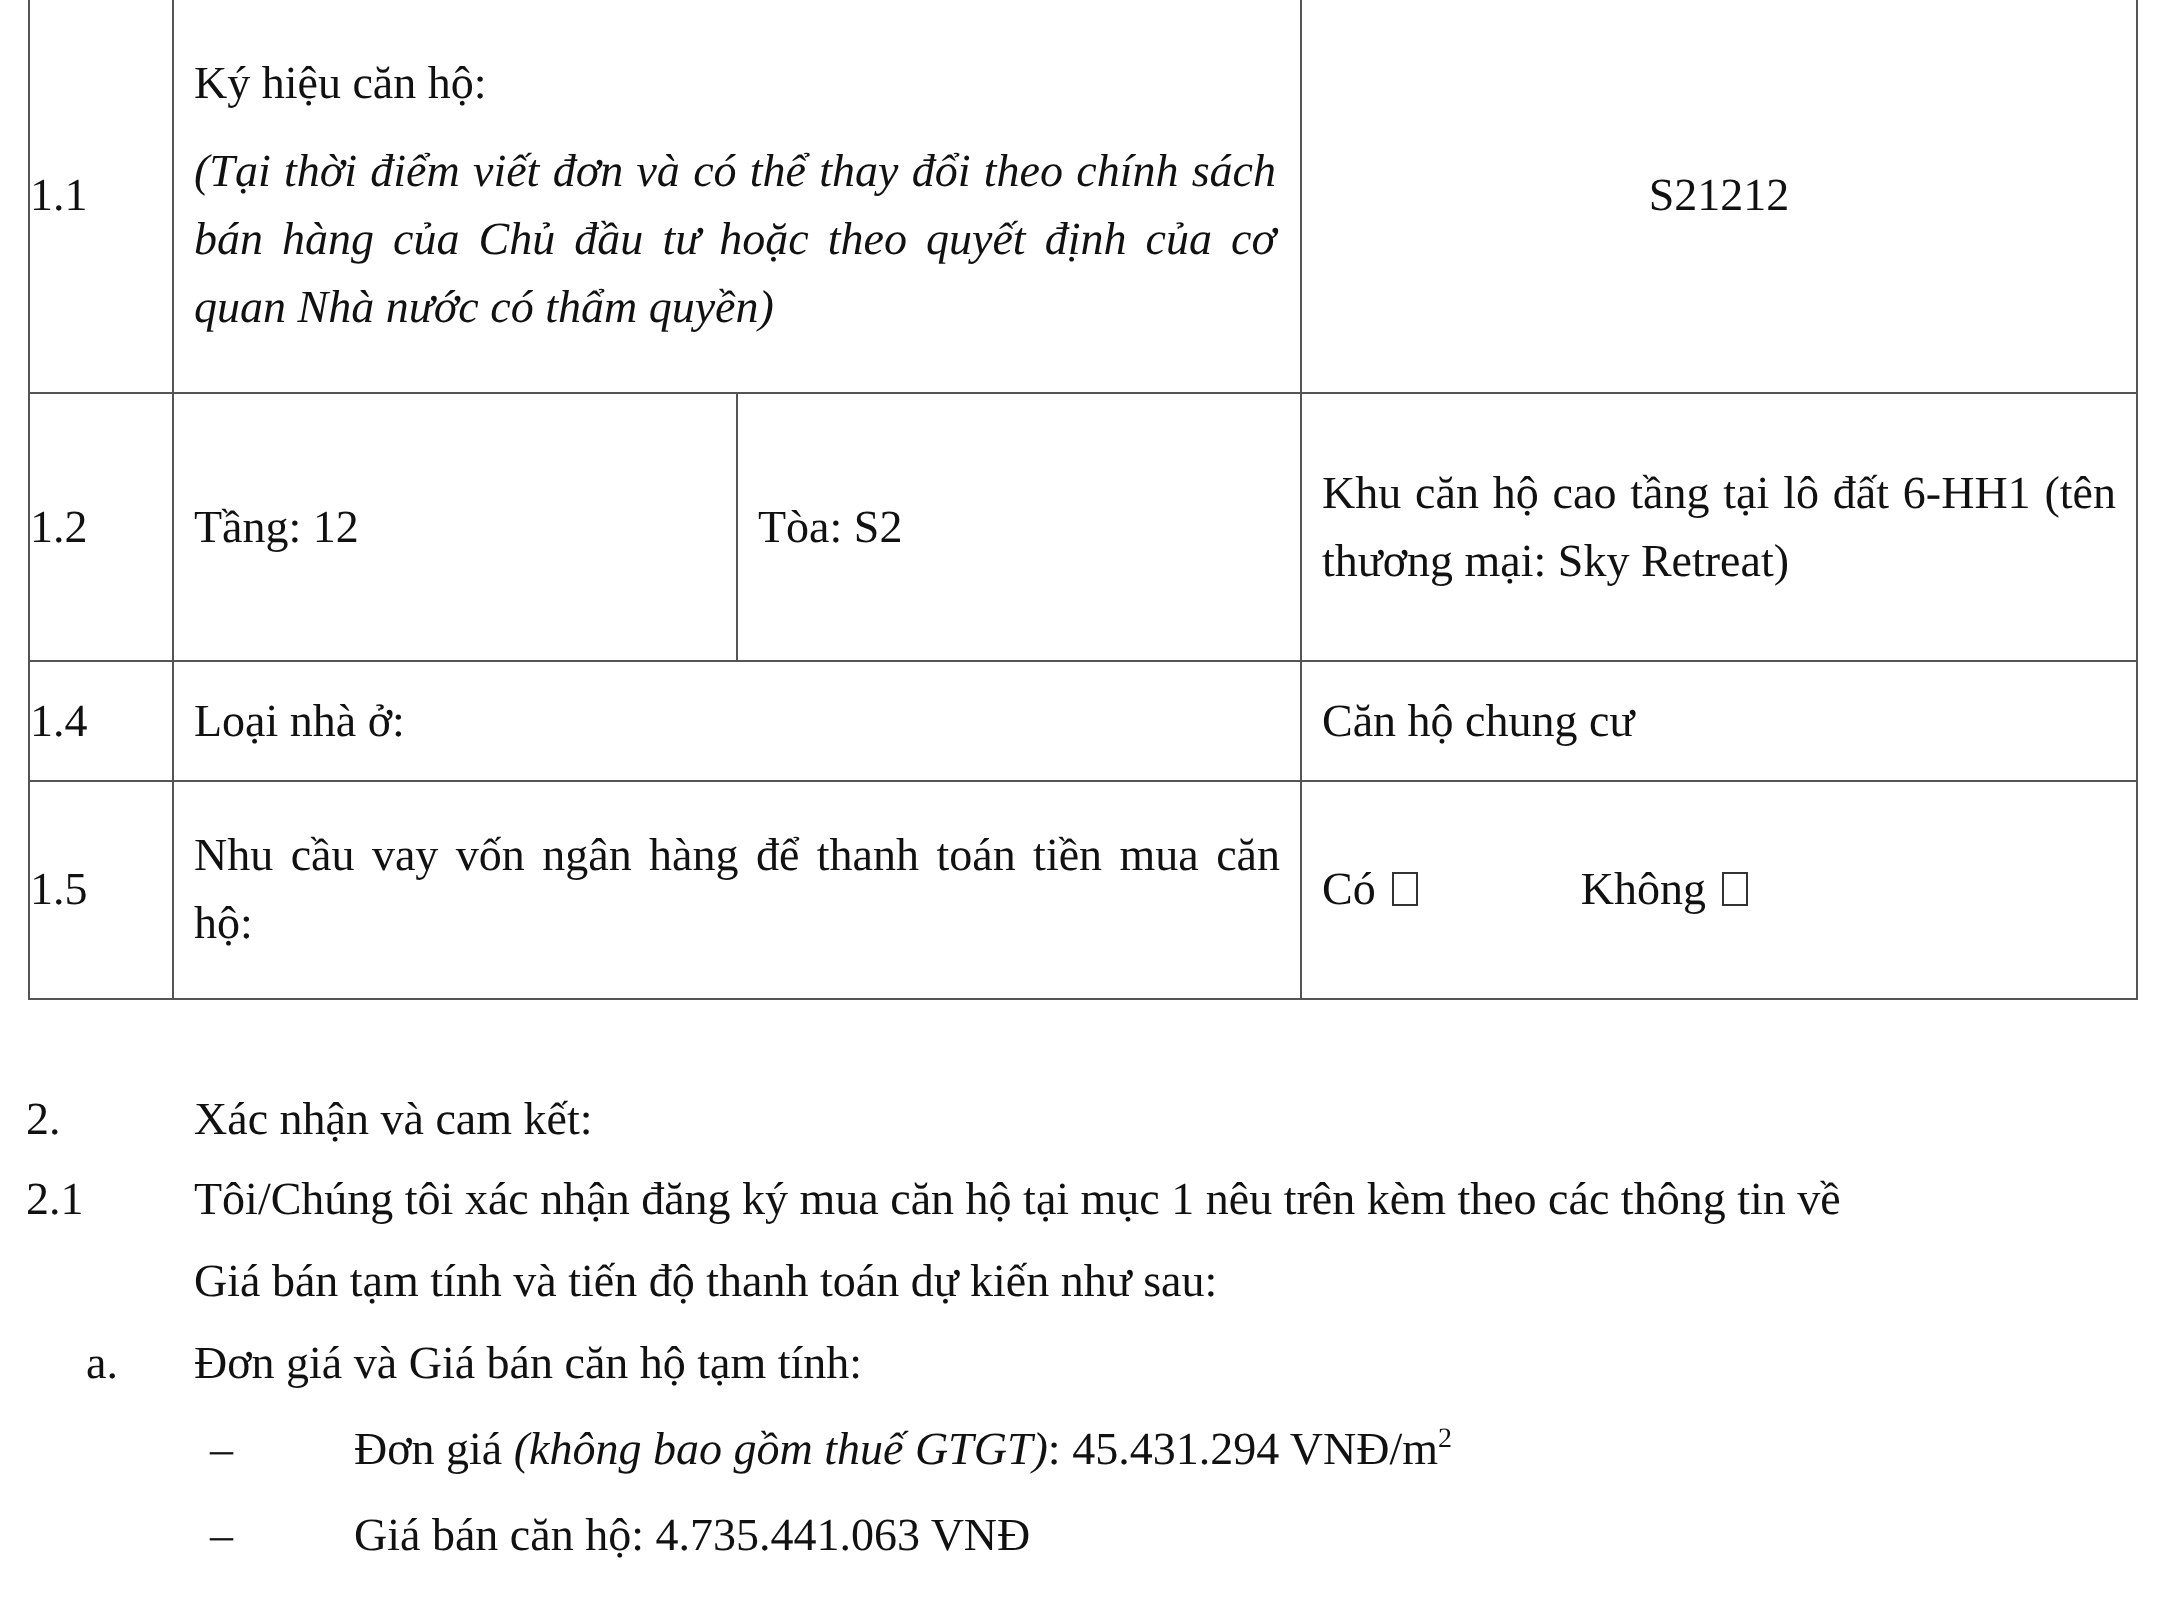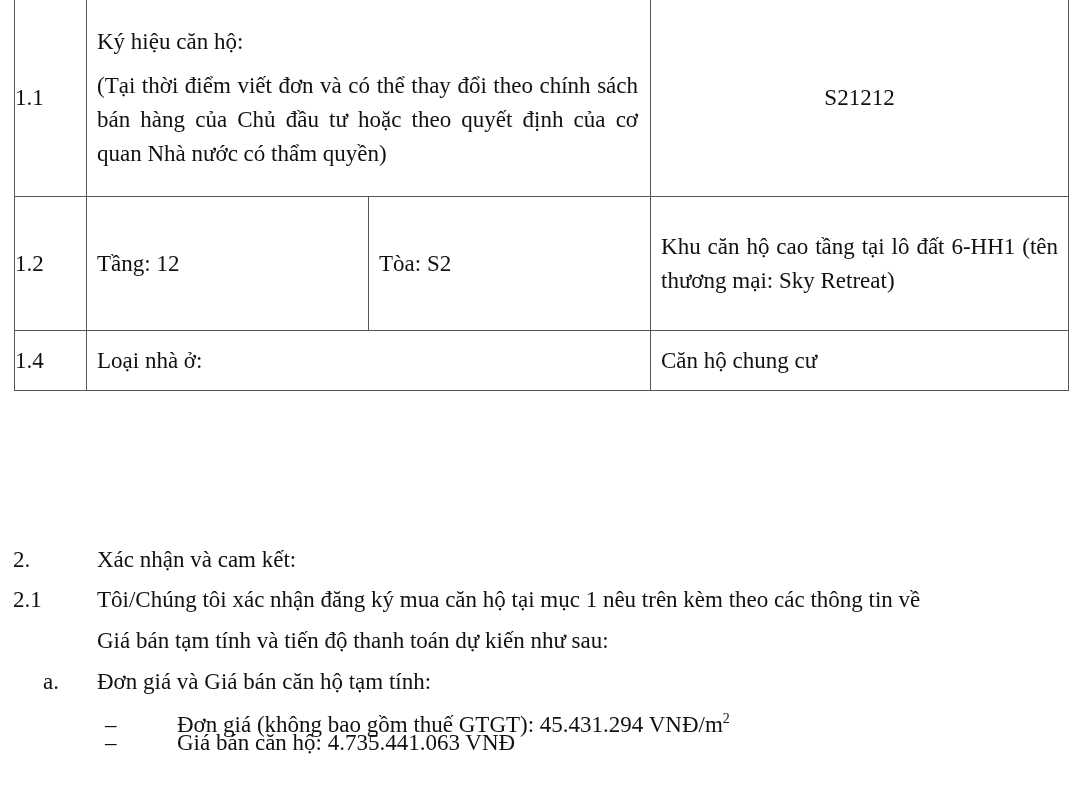--- a/index.html
+++ b/index.html
@@ -1,21 +1,21 @@
 <!DOCTYPE html>
 <html><head>
 <meta charset="utf-8">
 <style>
   html, body { margin:0; padding:0; background:#ffffff; }
   body { width:1080px; height:805px; overflow:hidden; position:relative;
          font-family:"Liberation Serif", "DejaVu Serif", serif; color:#111; font-size:23px; }
   .tbl { position:absolute; left:14px; top:-2px; width:1054px; border-collapse:collapse; table-layout:fixed; }
   .tbl td { border:1.5px solid #555; vertical-align:middle; padding:0 10px; line-height:34px; }
   .tbl td.num { padding:0; }
-  .italic { }
+  .italic { font-style:italic; }
   .bold { font-weight:normal; }
   .center { text-align:center; }
   .just { text-align:justify; }
   .cb { display:inline-block; width:11px; height:15px; border:1px solid #333; vertical-align:-1px; margin-left:8px; }
   .line { position:absolute; white-space:nowrap; line-height:30px; }
   sup { font-size:14px; line-height:0; }
 </style>
 </head>
 <body>
 
@@ -41,35 +41,44 @@
     <td style="border-left:1px solid #333">Tòa: S2</td>
     <td class="just">
       <span>Khu căn hộ cao tầng tại lô đất 6-HH1 (tên thương mại: </span><span class="bold">Sky Retreat</span><span>)</span>
     </td>
   </tr>
   <tr style="height:60px">
     <td class="num">1.4</td>
     <td colspan="2">Loại nhà ở:</td>
     <td>Căn hộ chung cư</td>
   </tr>
+  <tr style="height:109px">
+    <td class="num">1.5</td>
+    <td colspan="2" class="just">Nhu cầu vay vốn ngân hàng để thanh toán tiền mua căn hộ:</td>
+    <td>
+      <span>Có</span><span class="cb"></span>
+      <span style="display:inline-block;width:70px"></span>
+      <span>Không</span><span class="cb"></span>
+    </td>
+  </tr>
 </tbody>
   </table>
 
 <div class="line bold" style="left:13px;top:545px">
   <span style="display:inline-block;width:84px">2.</span><span>Xác nhận và cam kết:</span>
 </div>
 
 <div class="line" style="left:13px;top:585px">
   <span style="display:inline-block;width:84px">2.1</span><span>Tôi/Chúng tôi xác nhận đăng ký mua căn hộ tại mục 1 nêu trên kèm theo các thông tin về</span>
 </div>
 <div class="line" style="left:97px;top:626px">Giá bán tạm tính và tiến độ thanh toán dự kiến như sau:</div>
 
 <div class="line bold" style="left:43px;top:667px">
   <span style="display:inline-block;width:54px">a.</span><span>Đơn giá và Giá bán căn hộ tạm tính:</span>
 </div>
 
 <div class="line" style="left:105px;top:710px">
   <span style="display:inline-block;width:72px">–</span><span>Đơn giá </span><span class="italic">(không bao gồm thuế GTGT)</span><span>: </span><span class="bold">45.431.294 VNĐ/m</span><sup class="bold">2</sup>
 </div>
 
-<div class="line" style="left:105px;top:728px">
+<div class="line" style="left:105px;top:753px">
   <span style="display:inline-block;width:72px">–</span><span>Giá bán căn hộ: </span><span class="bold">4.735.441.063 VNĐ</span>
 </div>
 
 </body></html>

